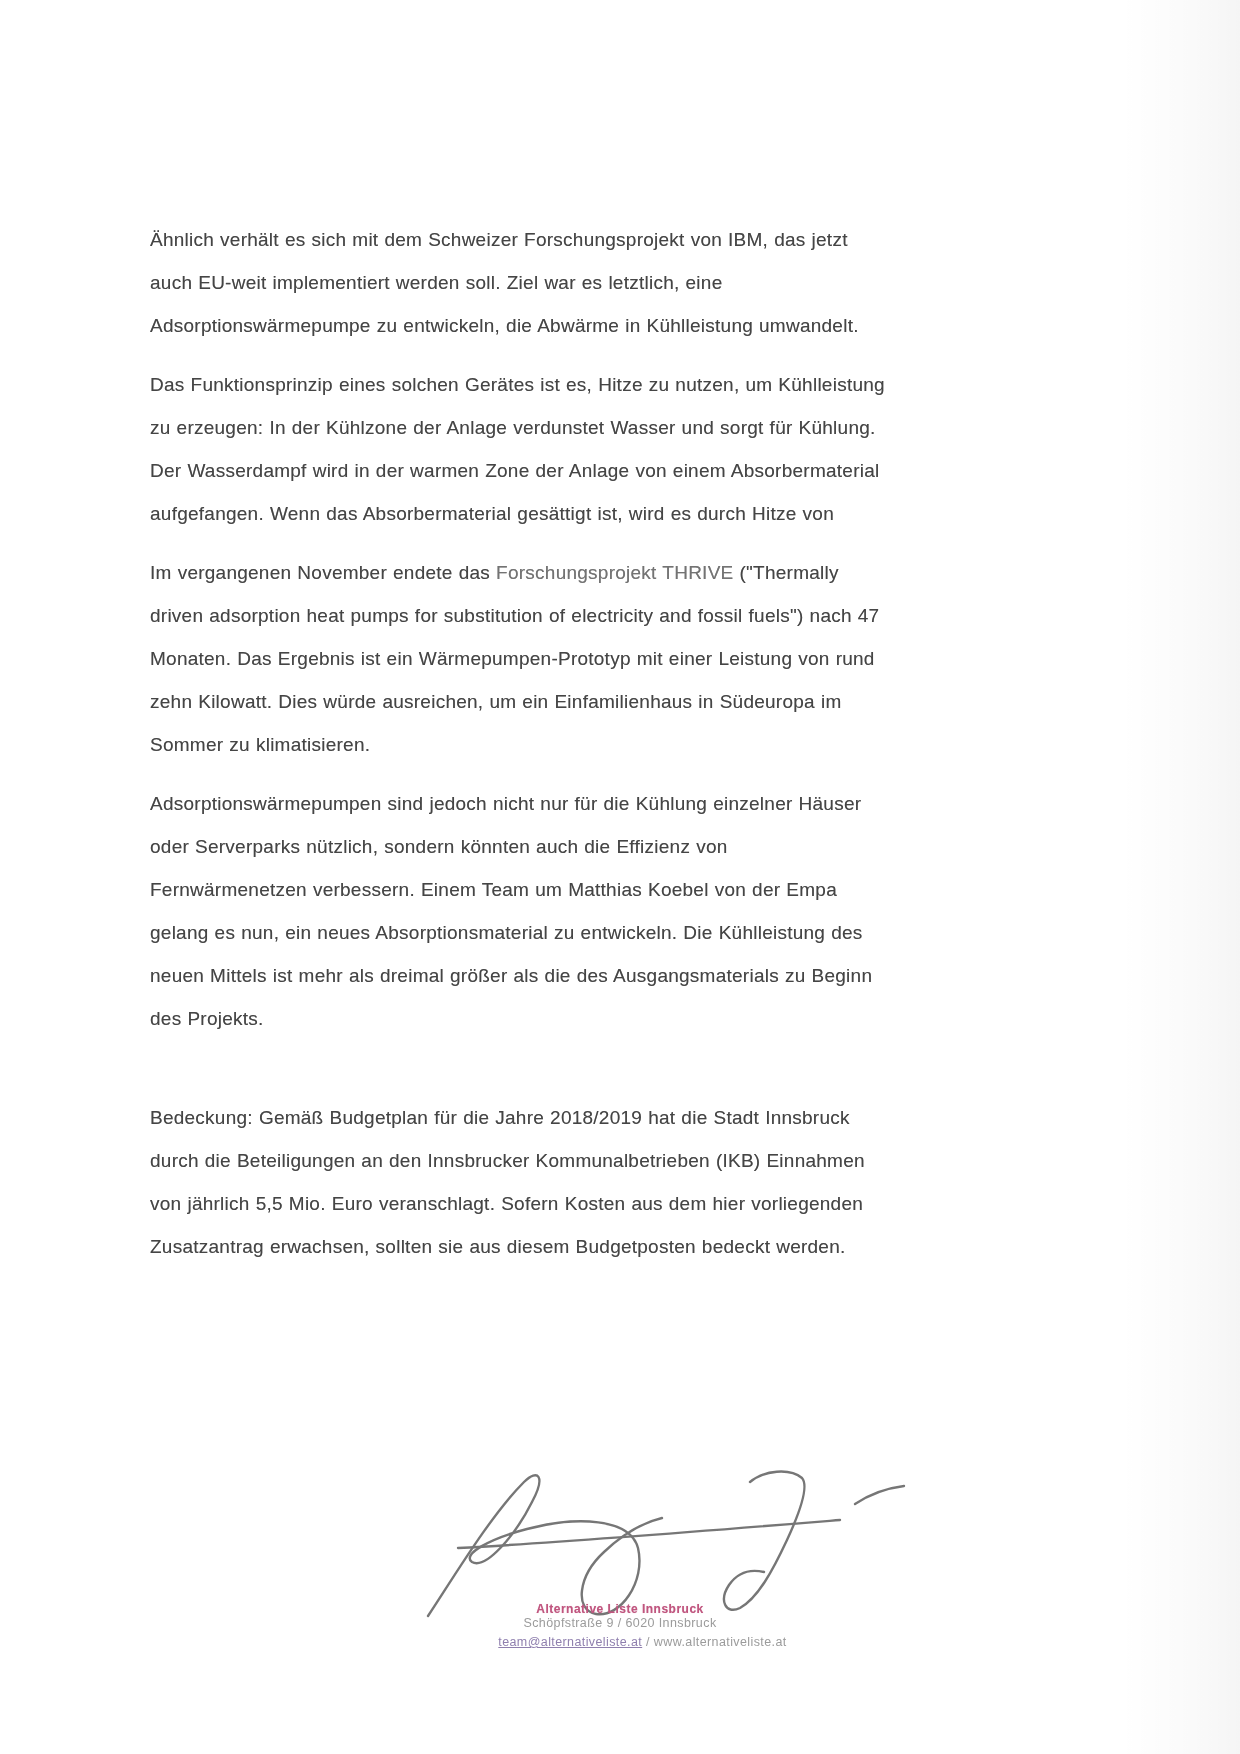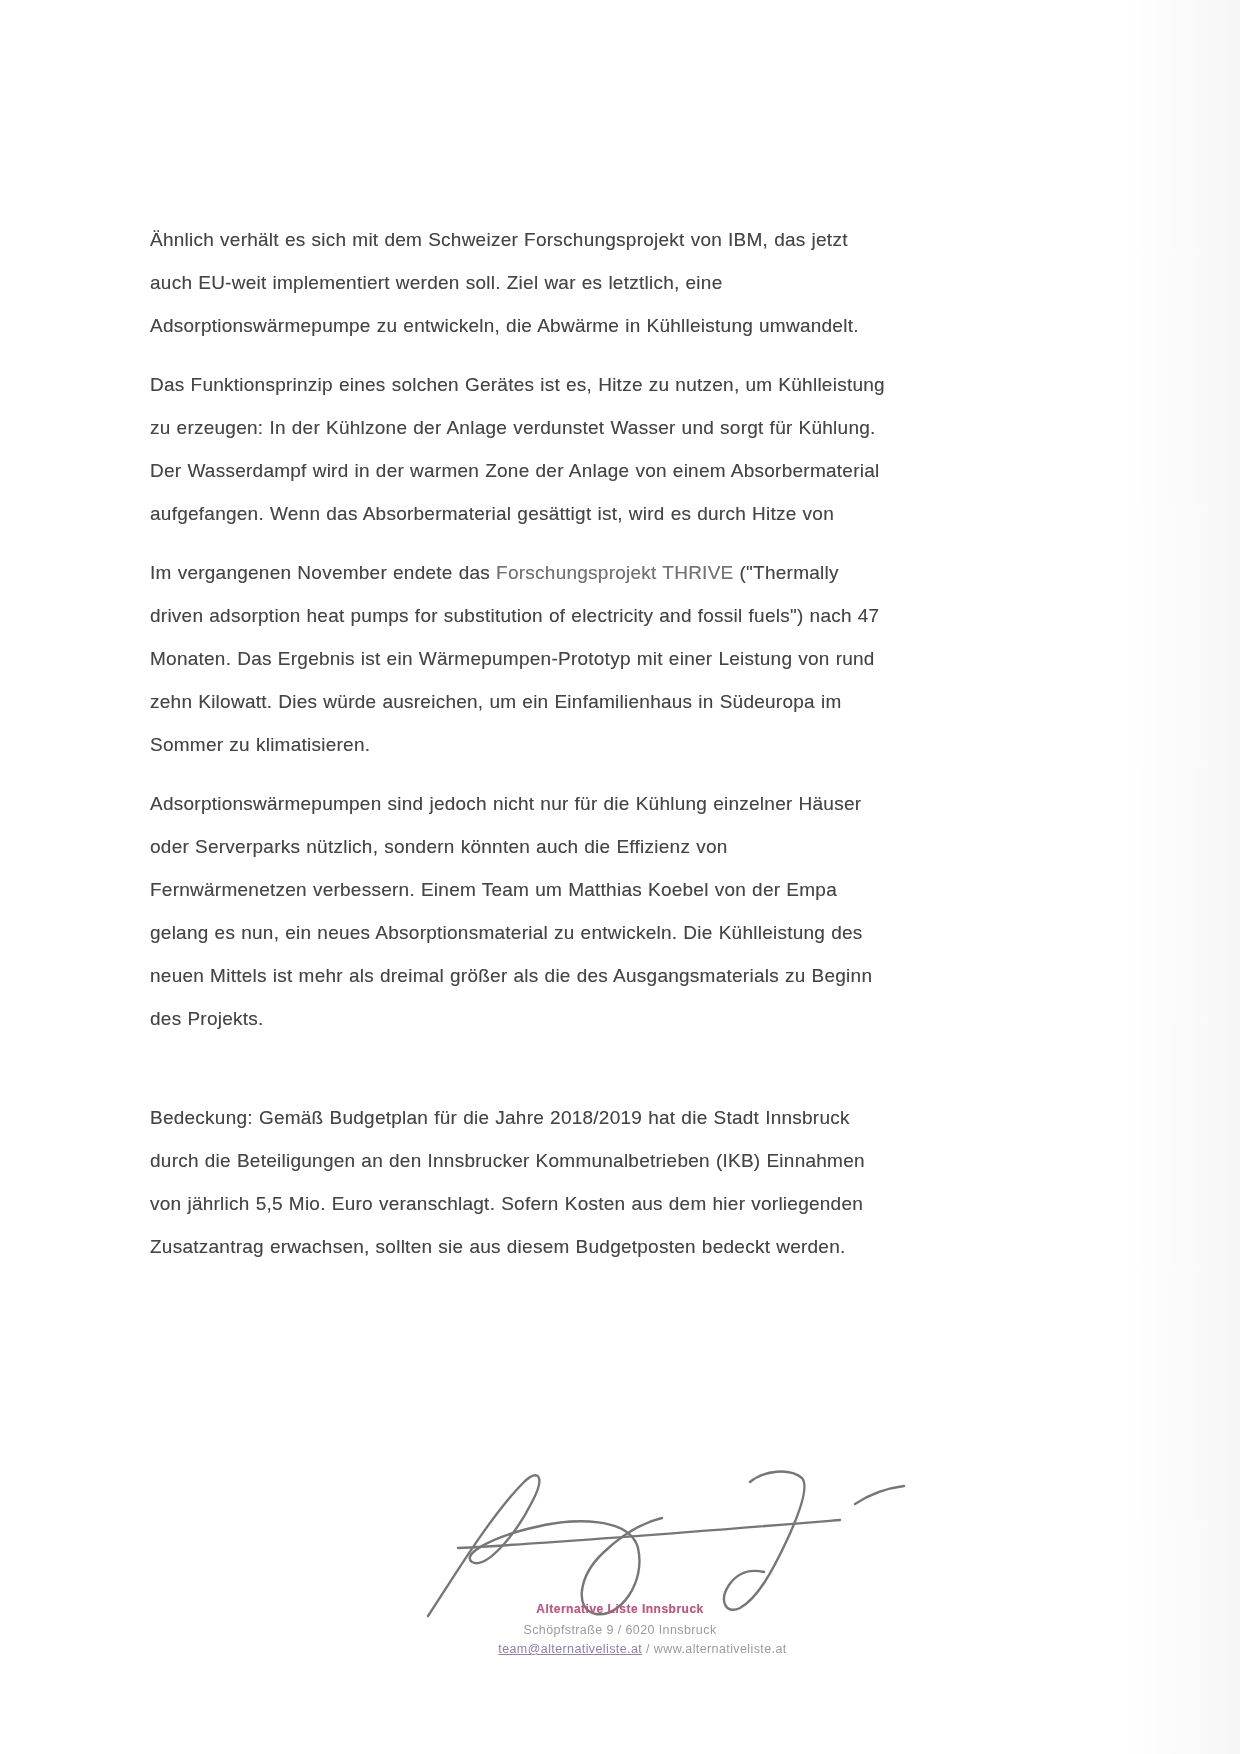--- a/index.html
+++ b/index.html
@@ -53,21 +53,20 @@
   .footer-org {
     color: #c0567f;
     font-weight: bold;
     font-size: 12px;
     letter-spacing: 0.5px;
     text-shadow: 0 0 0.7px rgba(192,86,127,0.5);
   }
   .footer-address {
     color: #9b9b9b;
     font-size: 12.5px;
-    margin-top: 7px;
     letter-spacing: 0.4px;
   }
   .footer-contact {
     color: #9b9b9b;
     font-size: 12.5px;
     margin-top: 5px;
     letter-spacing: 0.4px;
   }
   .footer-email {
     color: #8f7fae;

